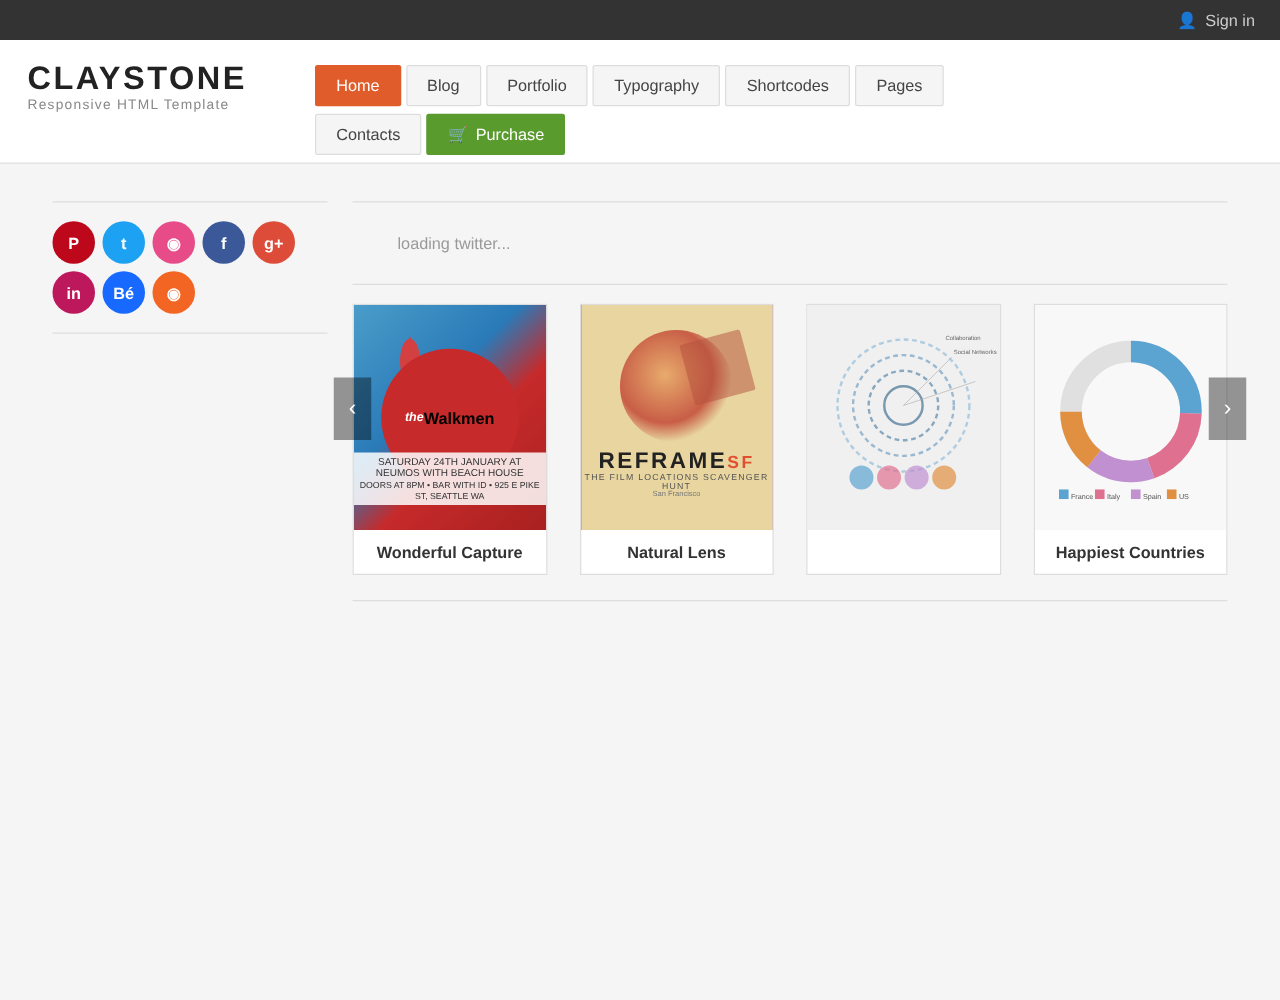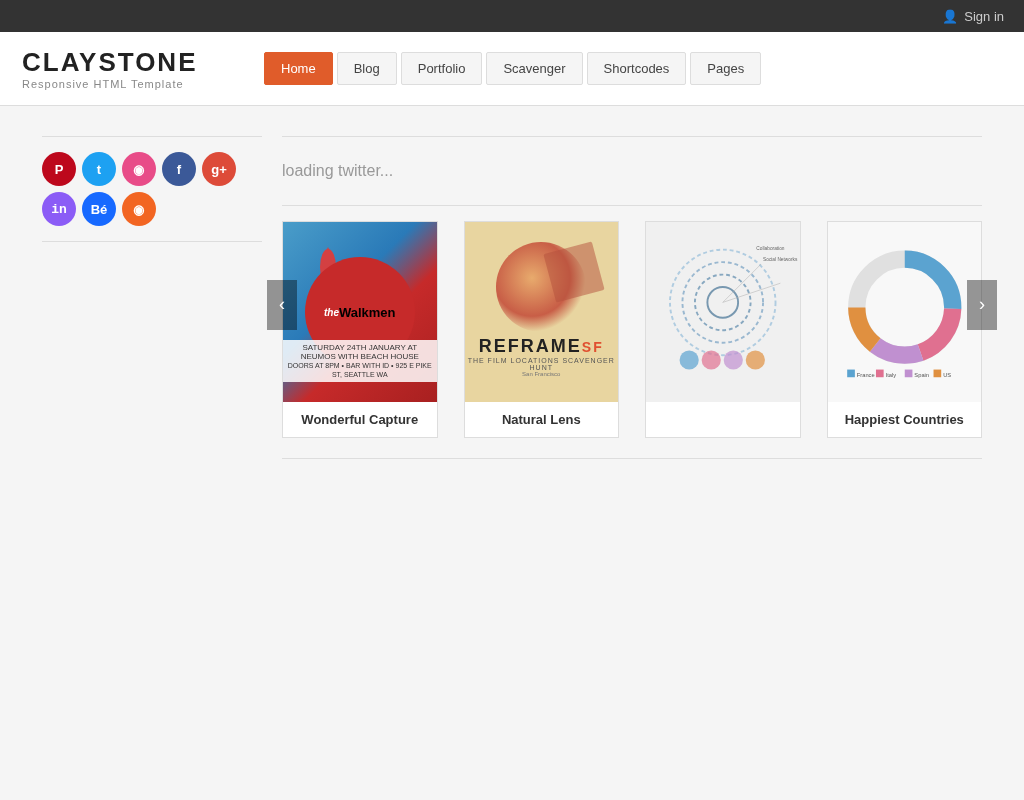--- a/index.html
+++ b/index.html
@@ -27,21 +27,21 @@
     .header {
       background: #fff;
       padding: 15px 20px 0 20px;
       border-bottom: 1px solid #ddd;
     }
     .header-inner {
       max-width: 980px;
       margin: 0 auto;
       display: flex;
       align-items: flex-start;
-      gap: 42px;
+      gap: 30px;
     }
     .logo-area {
       padding-bottom: 15px;
       min-width: 200px;
     }
     .logo-text {
       font-size: 26px;
       font-weight: bold;
       letter-spacing: 2px;
       color: #222;
@@ -125,37 +125,38 @@
       color: #fff;
       font-size: 13px;
       cursor: pointer;
       font-weight: bold;
     }
     .social-icon.pinterest { background: #bd081c; }
     .social-icon.twitter { background: #1da1f2; }
     .social-icon.dribbble { background: #e84c88; }
     .social-icon.facebook { background: #3b5998; }
     .social-icon.google { background: #dd4b39; }
-    .social-icon.linkedin { background: #8b5cf6; font-family: Liberation Mono, monospace; }
+    .social-icon.linkedin { background: #be185d; }
     .social-icon.behance { background: #1769ff; }
     .social-icon.rss { background: #f26522; }
 
     
     .content-area {
       flex: 1;
     }
     .content-divider {
       border: none;
       border-top: 1px solid #ddd;
       margin: 15px 0;
     }
     .twitter-loading {
       color: #999;
-      font-size: 16px;
+      font-size: 13px;
       padding: 10px 0;
+      margin-left: 36px;
     }
 
     
     .portfolio-grid {
       display: flex;
       gap: 26px;
       margin-top: 10px;
     }
     .portfolio-item {
       flex: 1;
@@ -285,23 +286,30 @@
   <div class="header-inner">
     <div class="logo-area">
       <div class="logo-text">CLAYSTONE</div>
       <div class="logo-sub">Responsive HTML Template</div>
     </div>
     <div class="nav-area">
       <div class="nav-row">
         <a class="nav-btn active">Home</a>
         <a class="nav-btn">Blog</a>
         <a class="nav-btn">Portfolio</a>
-        <a class="nav-btn">Scavenger</a>
+        <a class="nav-btn">Typography</a>
         <a class="nav-btn">Shortcodes</a>
         <a class="nav-btn">Pages</a>
+      </div>
+      <div class="nav-row">
+        <a class="nav-btn">Contacts</a>
+        <a class="nav-btn purchase">
+          <span>🛒</span>
+          <span>Purchase</span>
+        </a>
       </div>
     </div>
   </div>
 </div>
 
 <div class="main-wrapper">
 
   <div class="sidebar">
     <hr class="sidebar-divider">
     <div class="social-icons">

